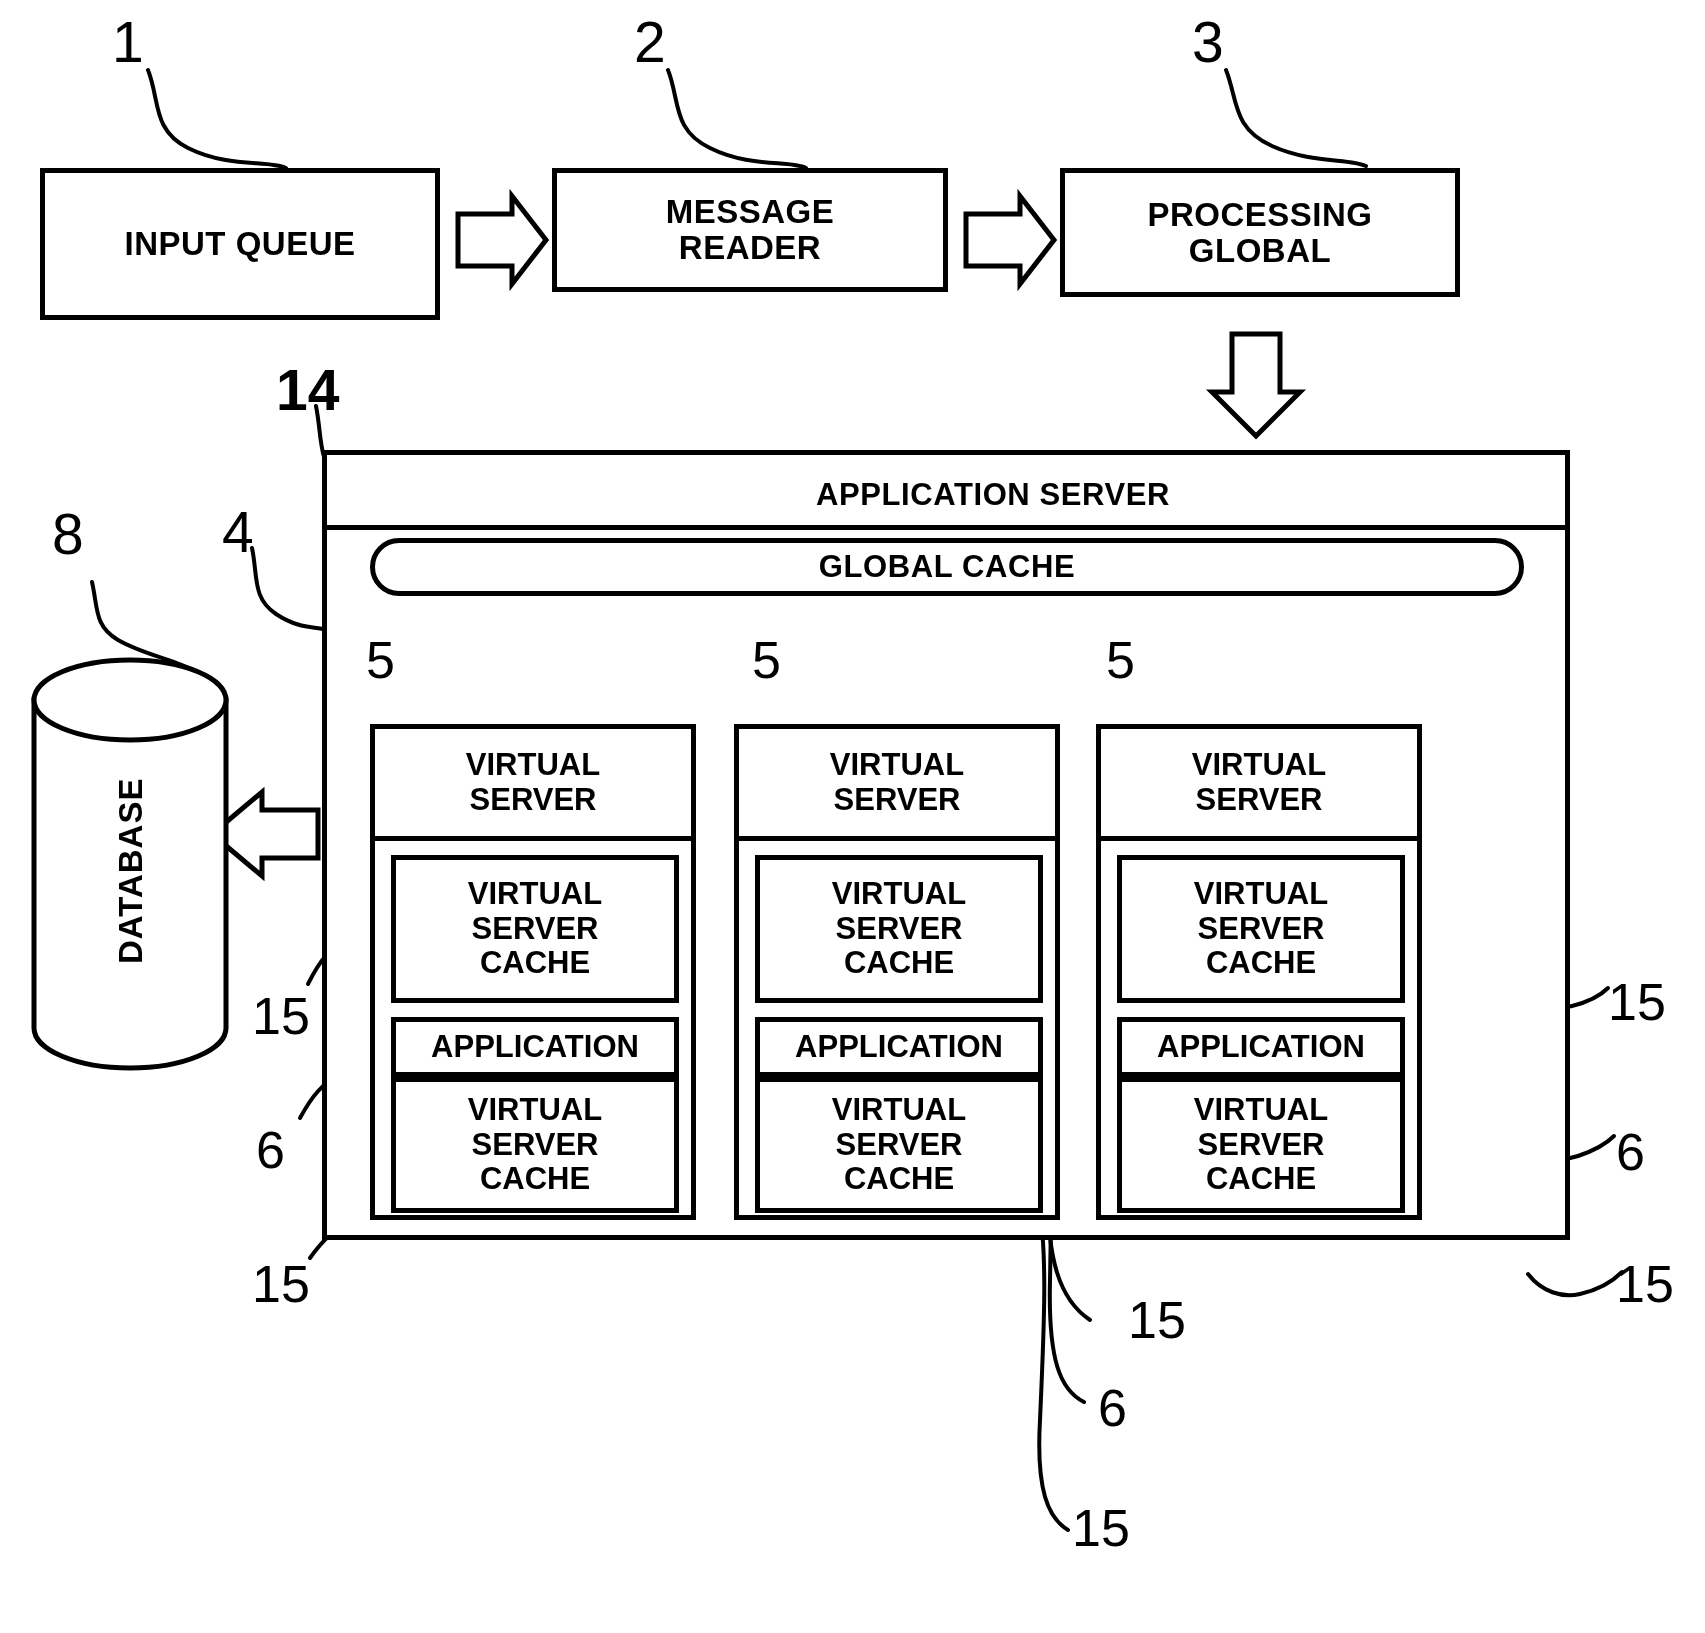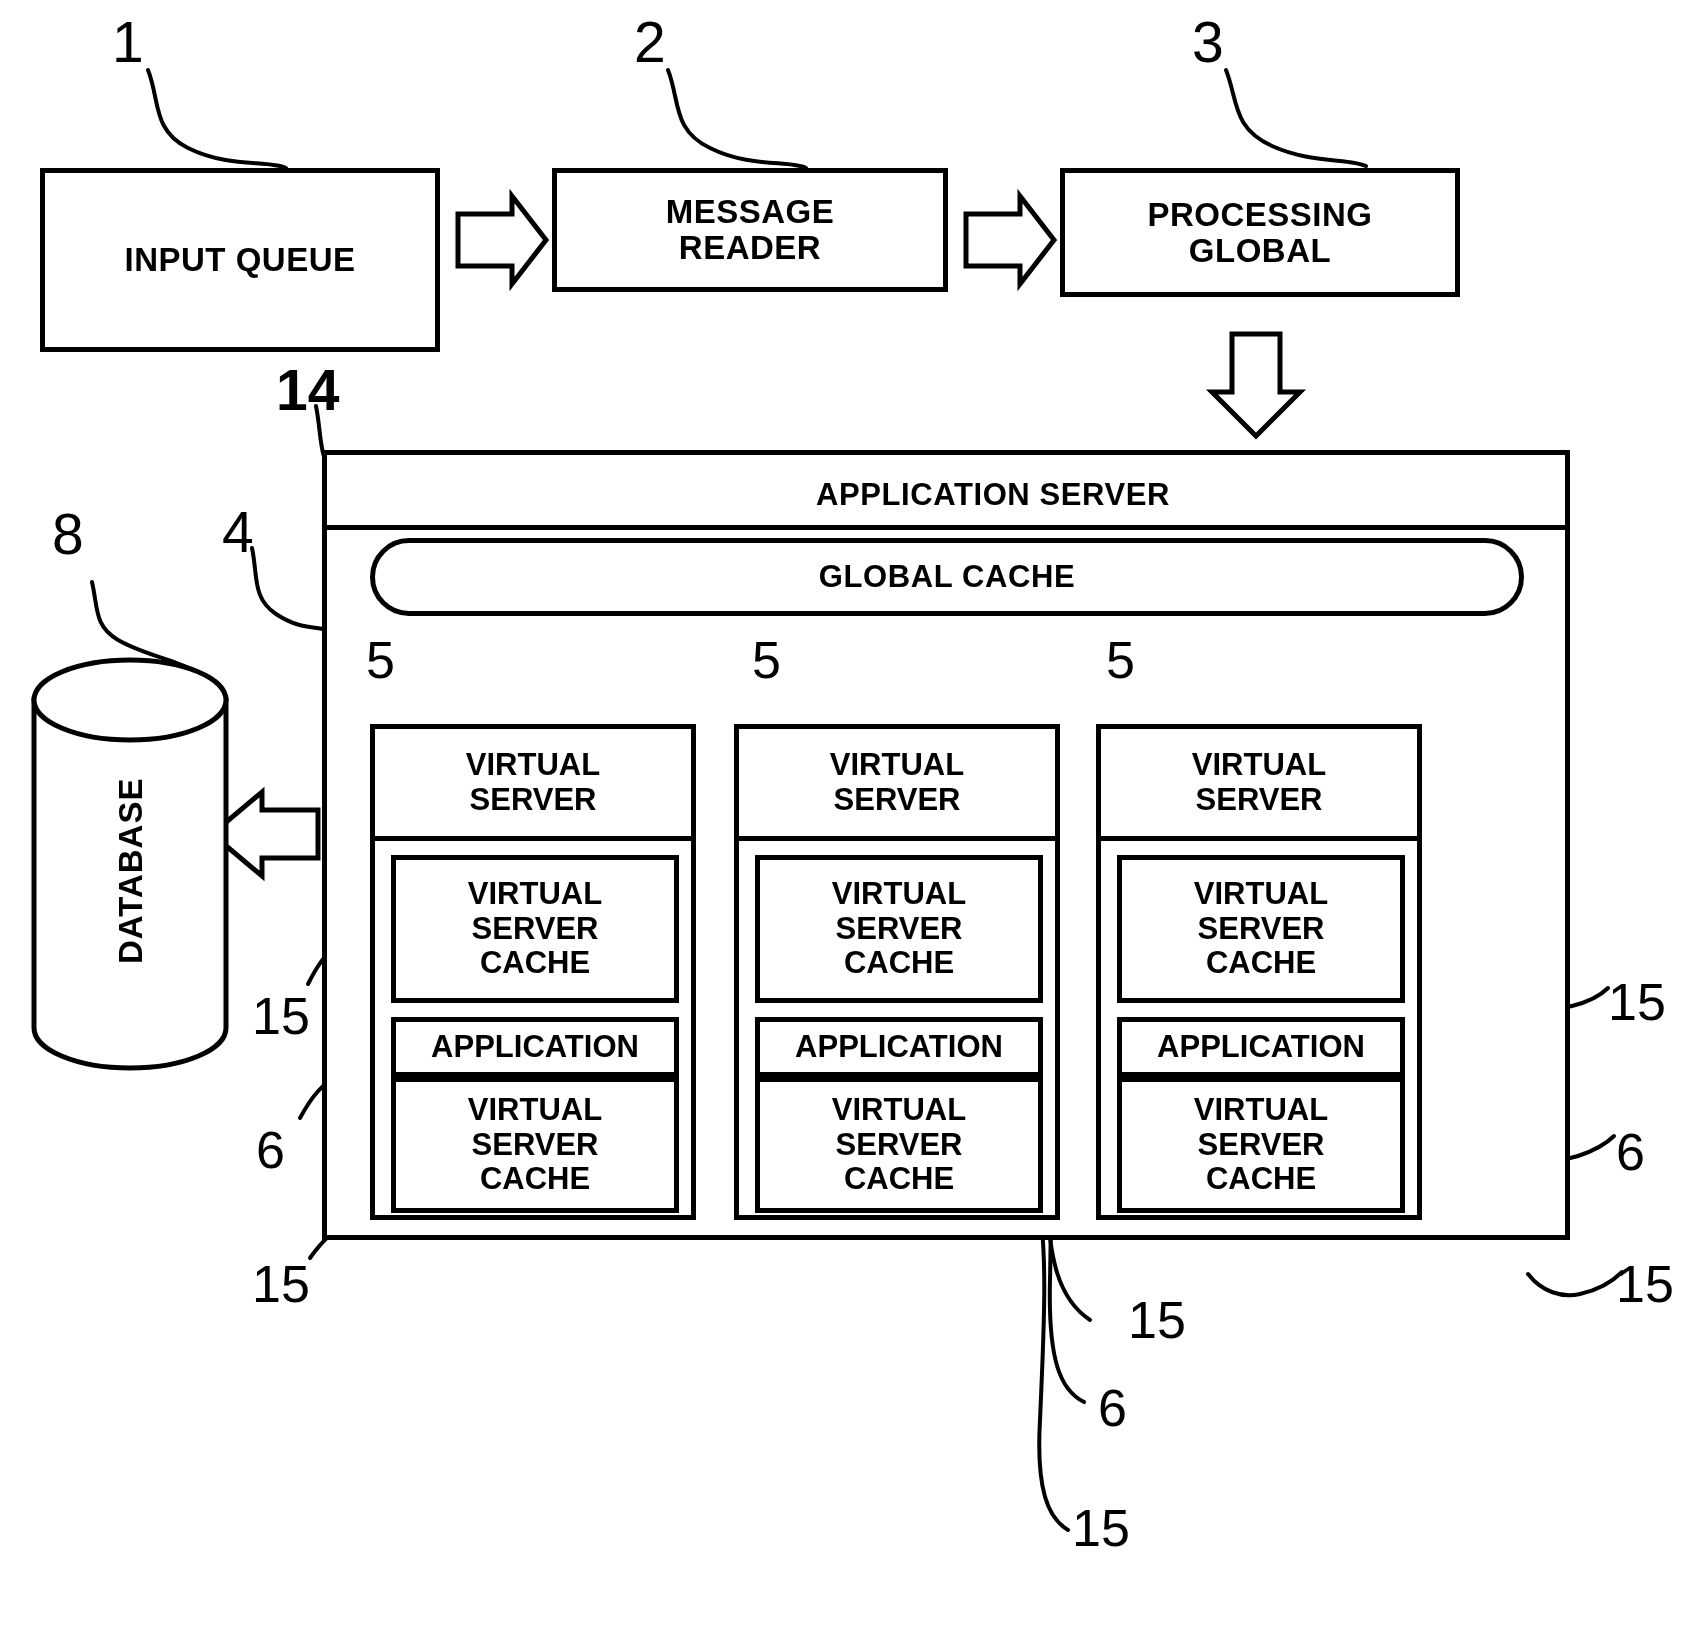--- a/index.html
+++ b/index.html
@@ -182,21 +182,21 @@
     <polygon points="508,624 508,670 488,670 531,716 574,670 554,670 554,624" fill="#fff" stroke="#000" stroke-width="5" stroke-linejoin="miter"></polygon>
     <polygon points="872,624 872,670 852,670 895,716 938,670 918,670 918,624" fill="#fff" stroke="#000" stroke-width="5" stroke-linejoin="miter"></polygon>
     <polygon points="1234,624 1234,670 1214,670 1257,716 1300,670 1280,670 1280,624" fill="#fff" stroke="#000" stroke-width="5" stroke-linejoin="miter"></polygon>
 
     <g>
       <path d="M34,700 L34,1028 A96,40 0 0 0 226,1028 L226,700 Z" fill="#fff" stroke="#000" stroke-width="5"></path>
       <ellipse cx="130" cy="700" rx="96" ry="40" fill="#fff" stroke="#000" stroke-width="5"></ellipse>
     </g>
   </svg>
 
-  <div class="box top-box" id="input-queue-box" style="left:40px; top:168px; width:400px; height:184px;">
+  <div class="box top-box" id="input-queue-box" style="left:40px; top:168px; width:400px; height:152px;">
     <span>INPUT QUEUE</span>
   </div>
 
   <div class="box top-box" id="message-reader-box" style="left:552px; top:168px; width:396px; height:124px; flex-direction:column;">
     <span>MESSAGE</span>
     <span>READER</span>
   </div>
 
   <div class="box top-box" id="processing-queue-box" style="left:1060px; top:168px; width:400px; height:129px; flex-direction:column;">
     <span>PROCESSING</span>
@@ -205,21 +205,21 @@
 
   <div id="db-label" style="left:56px; top:870px; width:150px; text-align:center;">DATABASE</div>
 
   <div id="app-server-box" style="left:322px; top:450px; width:1248px; height:790px;">
 
     <div id="app-server-title" style="top:22px;padding-left:47px;">APPLICATION SERVER</div>
 
     <div id="app-server-divider" style="left:0; top:70px; width:100%; height:5px;"></div>
   </div>
 
-  <div id="global-cache" style="left:370px; top:538px; width:1154px; height:78px;">
+  <div id="global-cache" style="left:370px; top:538px; width:1154px; height:58px;">
     <span>GLOBAL CACHE</span>
   </div>
 
   <div class="vs-col" style="left:370px; top:724px; width:326px; height:496px;">
     <div class="vs-head" style="height:112px;">
       <div>
         <div>VIRTUAL</div>
         <div>SERVER</div>
       </div>
     </div>

